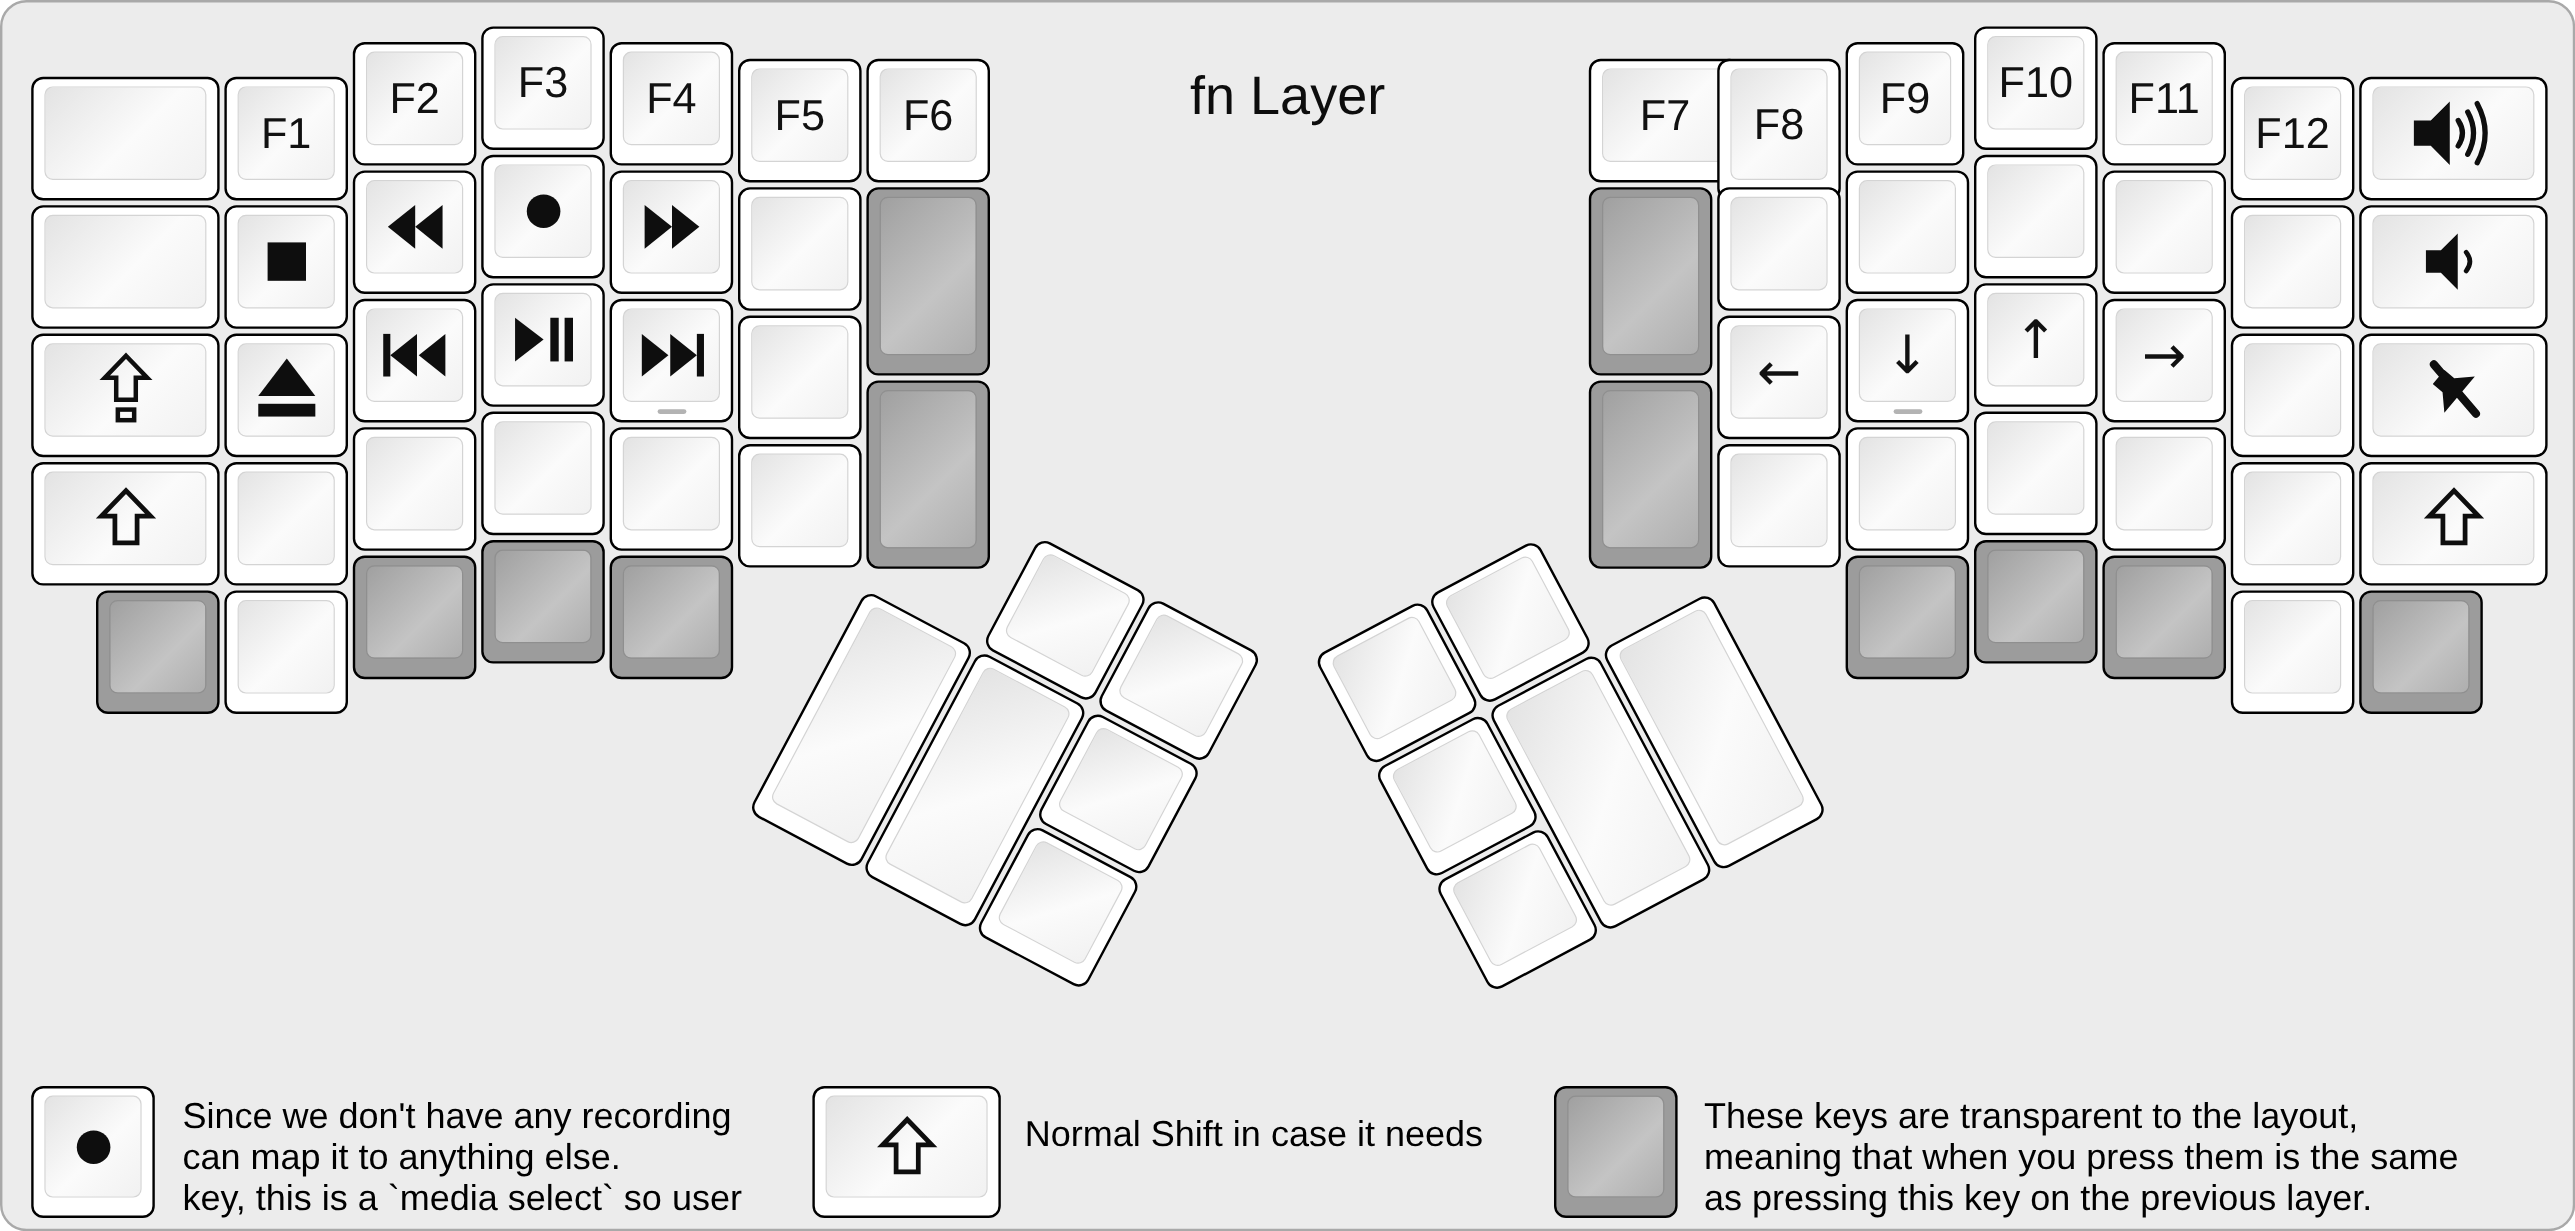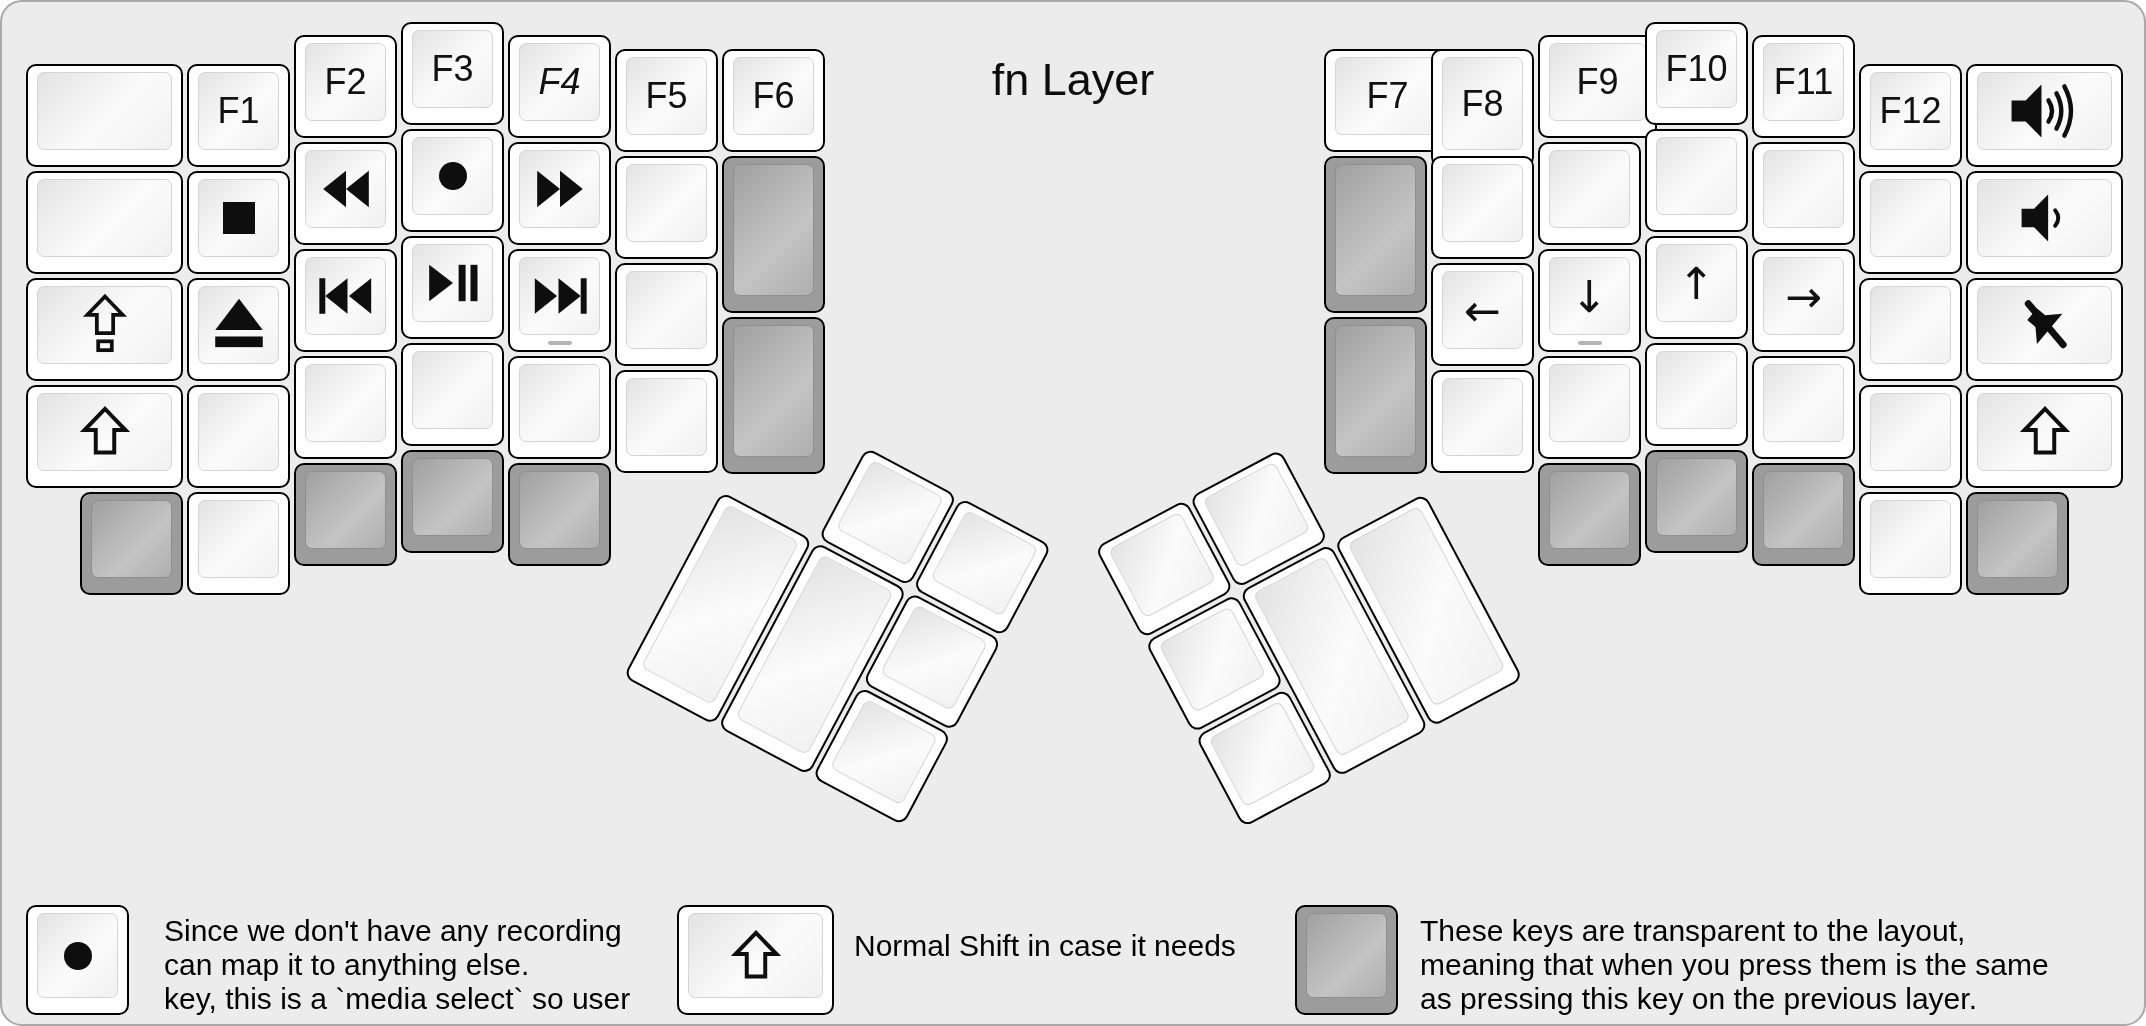--- a/index.html
+++ b/index.html
@@ -149,21 +149,21 @@
             </svg>
           </span>
         </div>
       </div>
       <div class="key" style="left: 399px; top: 341px; width: 103px; height: 103px;">
         <div class="keytop"></div>
       </div>
       <div class="key gray" style="left: 399px; top: 448px; width: 103px; height: 103px;">
         <div class="keytop"></div>
       </div>
-      <div class="key" style="left: 506px; top: 33px; width: 103px; height: 103px; font-style: italic;">
+      <div class="key" style="left: 506px; top: 33px; width: 103px; height: 103px;">
         <div class="keytop">
           <span class="klabel">F4</span>
         </div>
       </div>
       <div class="key" style="left: 506px; top: 140px; width: 103px; height: 103px;">
         <div class="keytop">
           <span class="kicon">
             <svg width="76" height="76" viewBox="0 0 100 100">
               <polygon points="20,26 20,74 50,50"></polygon>
               <polygon points="50,26 50,74 80,50"></polygon>
@@ -234,21 +234,21 @@
         <div class="keytop"></div>
       </div>
       <div class="key" style="left: 1429px; top: 261px; width: 103px; height: 103px;">
         <div class="keytop">
           <span class="klabel arrow">←</span>
         </div>
       </div>
       <div class="key" style="left: 1429px; top: 368px; width: 103px; height: 103px;">
         <div class="keytop"></div>
       </div>
-      <div class="key" style="left: 1536px; top: 33px; width: 119px; height: 103px;">
+      <div class="key" style="left: 1536px; top: 33px; width: 99px; height: 103px;">
         <div class="keytop">
           <span class="klabel">F9</span>
         </div>
       </div>
       <div class="key" style="left: 1536px; top: 140px; width: 103px; height: 103px;">
         <div class="keytop"></div>
       </div>
       <div class="key" style="left: 1536px; top: 247px; width: 103px; height: 103px;">
         <div class="keytop">
           <span class="klabel arrow">↓</span>
@@ -409,21 +409,21 @@
         <div class="key" style="left: 0px; top: 0px; width: 103px; height: 110px;">
           <div class="keytop">
             <span class="kicon">
               <svg width="70" height="70" viewBox="0 0 100 100">
                 <circle cx="50" cy="50" r="20"></circle>
               </svg>
             </span>
           </div>
         </div>
       </div>
-    <div class="legend-text" style="left:126px;top:9px;margin-left:12px;">
+    <div class="legend-text" style="left:126px;top:9px;">
       <div>Since we don't have any recording</div>
       <div>can map it to anything else.</div>
       <div>key, this is a `media select` so user</div>
     </div>
   </div>
 
   <div class="legend-item" style="left:675px;top:903px;">
     <div class="legend-key-slot">
         <div class="key" style="left: 0px; top: 0px; width: 157px; height: 110px;">
           <div class="keytop">

